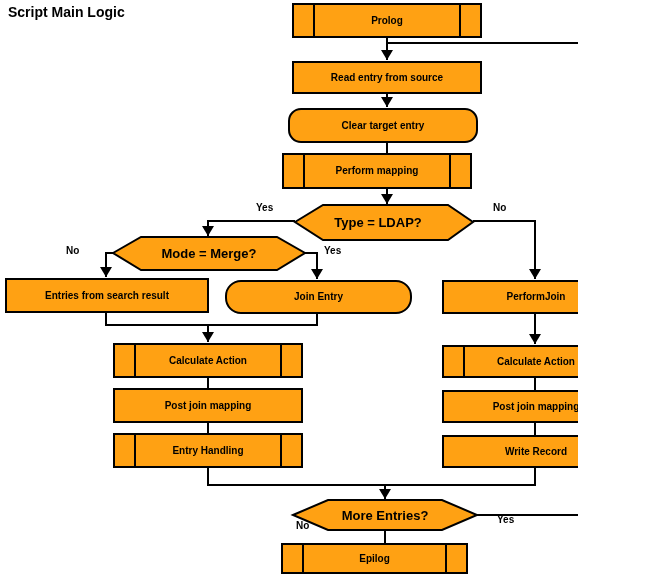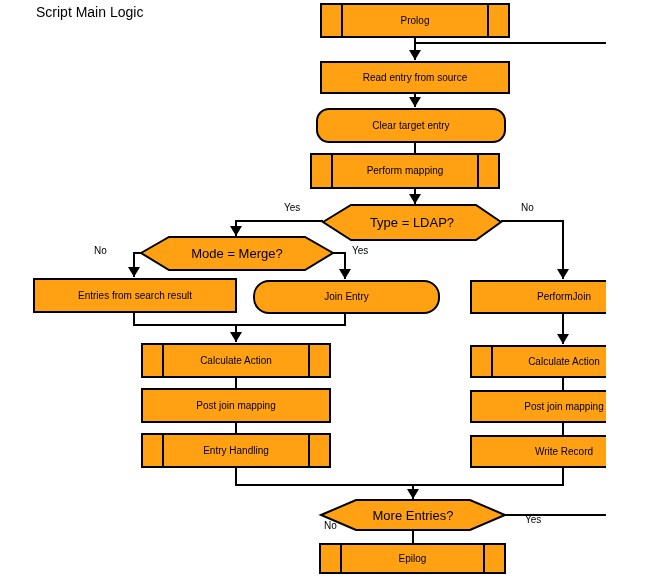--- a/index.html
+++ b/index.html
@@ -8,24 +8,23 @@
     --bg: #FFFFFF;
     --text: #000000;
   }
   html, body { margin: 0; padding: 0; background: var(--bg); }
   #canvas {
     position: relative;
     width: 578px;
     height: 576px;
     background: var(--bg);
     font-family: "Liberation Sans", sans-serif;
-    font-weight: normal;
+    font-weight: bold;
     color: var(--text);
     overflow: hidden;
-    margin-left: 28px;
   }
   #connectors {
     position: absolute;
     left: 0; top: 0;
     width: 656px; height: 576px;
   }
   #connectors polyline {
     fill: none;
     stroke: var(--line);
     stroke-width: 2;
@@ -177,25 +176,25 @@
   </div>
 
   <div class="node" style="left:442px; top:390px; width:188px; height:33px;">
     <span>Post join mapping</span>
   </div>
 
   <div class="node" style="left:442px; top:435px; width:188px; height:33px;">
     <span>Write Record</span>
   </div>
 
-  <div class="node predef" style="left:291px; top:543px; width:187px; height:31px;">
+  <div class="node predef" style="left:281px; top:543px; width:187px; height:31px;">
     <span>Epilog</span>
   </div>
 
-  <div class="hex-label" style="left:295px; top:205px; width:178px; height:35px;">
+  <div class="hex-label" style="left:289px; top:205px; width:178px; height:35px;">
     <span>Type = LDAP?</span>
   </div>
 
   <div class="hex-label" style="left:113px; top:237px; width:192px; height:33px;">
     <span>Mode = Merge?</span>
   </div>
 
   <div class="hex-label" style="left:293px; top:500px; width:184px; height:30px;">
     <span>More Entries?</span>
   </div>

